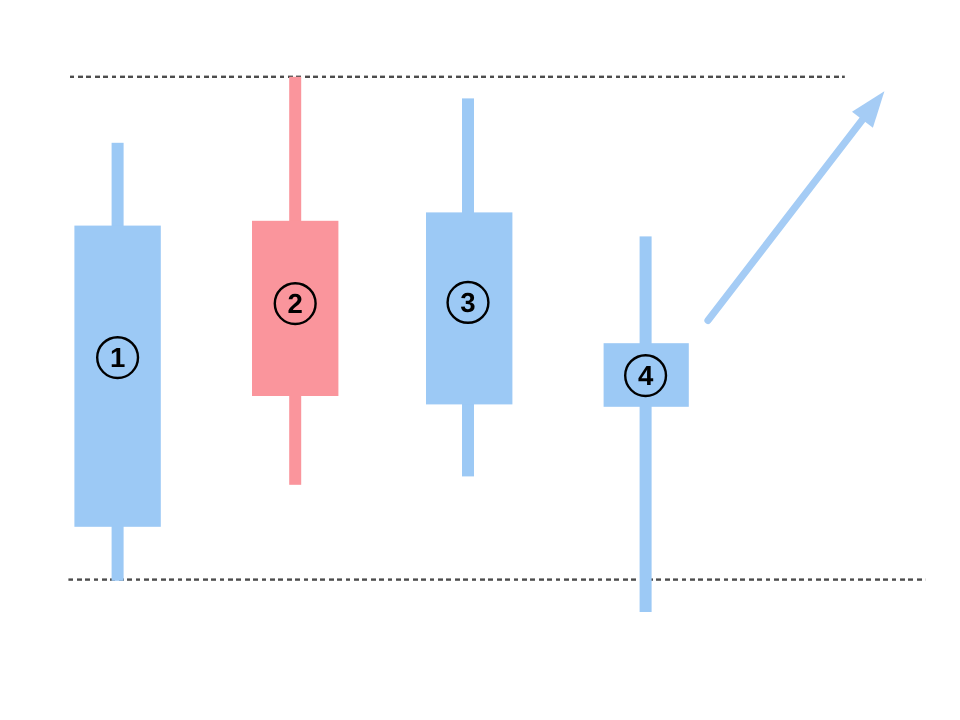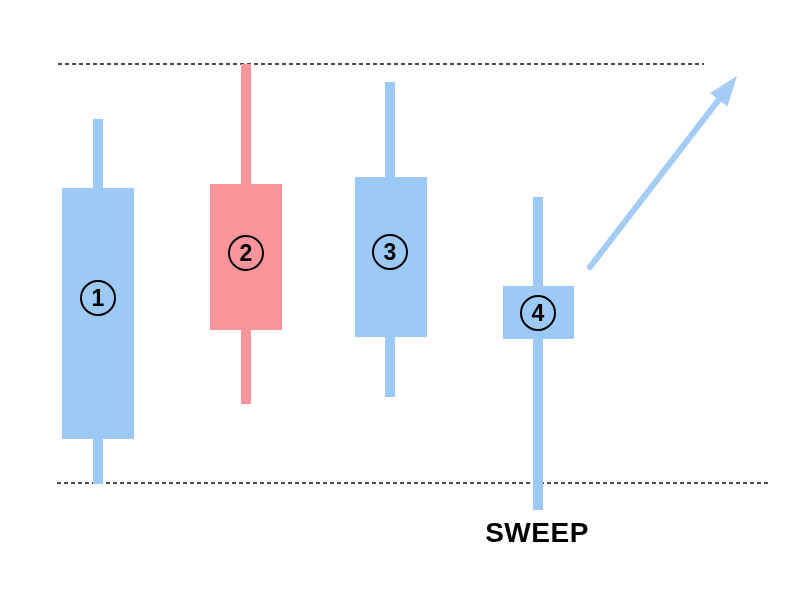--- a/index.html
+++ b/index.html
@@ -48,14 +48,13 @@
         <div class="candle-part" style="left: 385px; top: 82px; width: 10px; height: 315px; background: rgb(156, 201, 245);"></div>
         <div class="candle-part" style="left: 355px; top: 177px; width: 72px; height: 160px; background: rgb(156, 201, 245);"></div>
         <div class="candle-number" style="left: 372px; top: 234px; border-color: rgb(0, 0, 0); color: rgb(0, 0, 0);">3</div>
       </div>
       <div class="">
         <div class="candle-part" style="left: 533px; top: 197px; width: 10px; height: 313px; background: rgb(156, 201, 245);"></div>
         <div class="candle-part" style="left: 503px; top: 286px; width: 71px; height: 53px; background: rgb(156, 201, 245);"></div>
         <div class="candle-number" style="left: 520px; top: 295px; border-color: rgb(0, 0, 0); color: rgb(0, 0, 0);">4</div>
       </div>
     </div>
-  <div class="sweep-label" id="sweep-label" style="left: 537px; top: 517px; color: rgb(0, 0, 0);">SWEEP</div>
 </div>
 
 </body></html>

